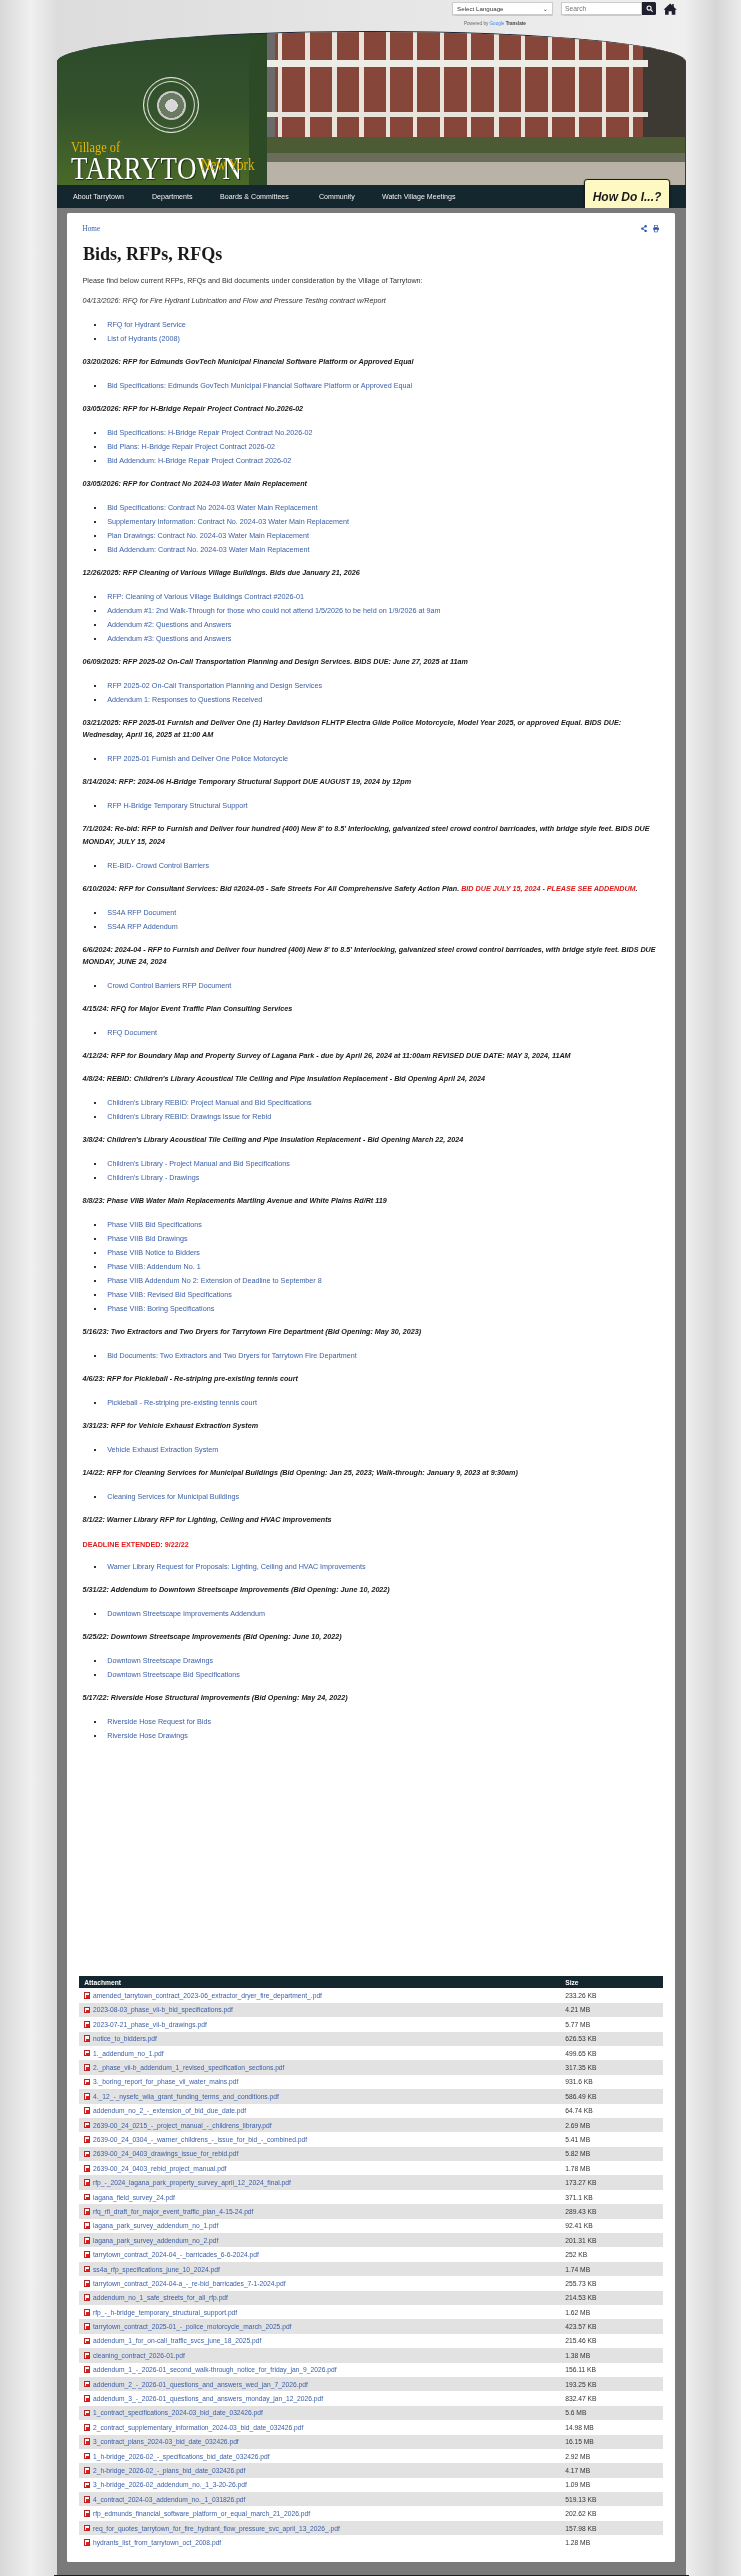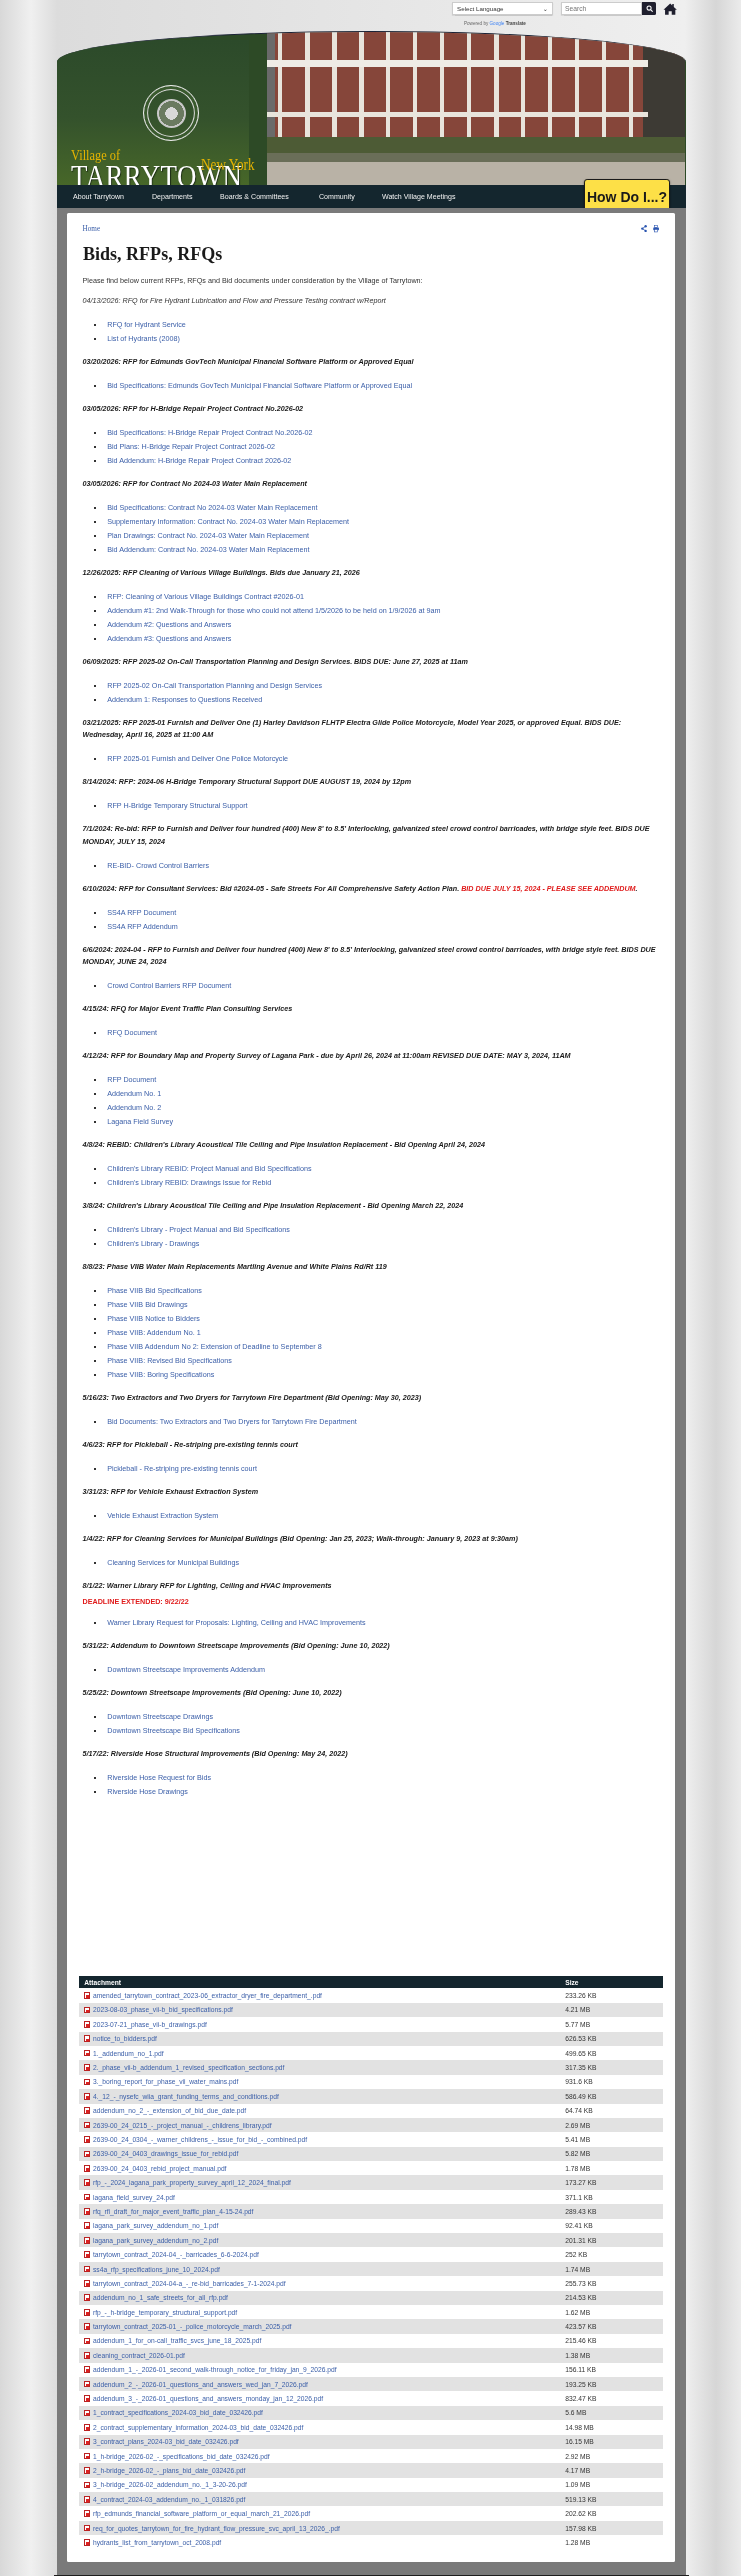--- a/index.html
+++ b/index.html
@@ -30,21 +30,21 @@
   .powered b { color: #444; }
   .powered .g { color: #4285f4; }
 
   
   .header {
     position: absolute; left: 57px; top: 31px; width: 629px; height: 155px;
     border-radius: 50% 50% 0 0 / 31px 31px 0 0; overflow: hidden; background: #2d4a26;
     border-top: 1.5px solid #1b2236;
   }
   .brand-panel {
-    position: absolute; left: 0; top: 8px; width: 192px; height: 155px;
+    position: absolute; left: 0; top: 0; width: 192px; height: 155px;
     background: linear-gradient(180deg, #2c4a2a 0%, #34522c 50%, #4a6a28 100%);
   }
   .seal {
     position: absolute; left: 86px; top: 45px; width: 56px; height: 56px; border-radius: 50%;
     border: 1.5px solid #eee; box-shadow: inset 0 0 0 3.1px #3a5a2e, inset 0 0 0 4.1px #ddd;
     display: flex; align-items: center; justify-content: center;
   }
   .seal-inner { width: 29px; height: 29px; border-radius: 50%; background: radial-gradient(circle, #d8d8d8 0 30%, #6a7a60 31% 60%, #c9c9c9 61%); }
   .village-of { position: absolute; left: 14.4px; top: 106px; font-family: "Liberation Serif", serif; font-size: 15.5px; color: #e7b400; transform: scaleX(.8); transform-origin: left; }
   .tarrytown { position: absolute; left: 14.4px; top: 120px; font-family: "Liberation Serif", serif; font-size: 32px; color: #fff; letter-spacing: 0.5px; transform: scaleX(.84); transform-origin: left; text-shadow: 1px 1px 1px #1a2a14; line-height: 1; }
@@ -61,42 +61,42 @@
   .photo-panel .cornice2 { position: absolute; left: 0; top: 80px; width: 381px; height: 5.2px; background: #e8e4dc; }
 
   
   .nav {
     position: absolute; left: 57px; top: 185px; width: 629px; height: 23px; background: #14262e;
     display: flex; align-items: center; padding-left: 15.5px; gap: 0;
   }
   .nav-item { color: #f2f2f2; font-size: 7.7px; margin-right: 24px; transform: scaleX(.92); transform-origin: left; white-space: nowrap; }
   .howdoi {
     position: absolute; left: 584px; top: 179px; width: 86px; height: 36px;
-    background: #fde047; border: 1px solid #1a1a1a; border-radius: 3.1px;
+    background: #fef9c3; border: 1px solid #1a1a1a; border-radius: 3.1px;
     box-shadow: 0 1.5px 2.1px rgba(0,0,0,.5);
     display: flex; align-items: center; justify-content: center;
-    font-size: 14px; font-weight: bold; color: #1a1a1a;
+    font-size: 12px; font-weight: bold; font-style: italic; color: #1a1a1a;
   }
 
   
   .frame { position: absolute; left: 57px; top: 208px; width: 629px; height: 2370px; background: #7a7a7a; }
   .card {
     position: absolute; left: 67px; top: 213px; width: 608px; height: 2349px; background: #fff; border-radius: 1.5px;
     padding: 0 15.5px;
   }
   .crumb-row { height: 20.6px; display: flex; justify-content: space-between; align-items: flex-end; padding-bottom: 1px; margin-top: 0; }
   .crumb { color: #3a5ea8; font-size: 7.2px; text-decoration: none; margin-top: 12.4px; font-family: Liberation Serif, serif; }
   .tools { display: flex; gap: 6.2px; color: #2a55b0; }
   .page-title { font-family: "Liberation Serif", serif; font-size: 19.6px; color: #1a1a1a; margin-top: 9.3px; line-height: 1.1; transform: scaleX(.92); transform-origin: left; }
   .intro { font-size: 7.2px; color: #333; margin-top: 11.3px; }
   .section { margin-top: 10.3px; }
   .section-title { font-size: 7.2px; font-weight: bold; color: #1a1a1a; line-height: 12.4px; font-style: italic; }
   .section-title.plain { font-weight: normal; color: #333; }
   .section-title .red { color: #e01b1b; }
-  .red-line { font-size: 7.2px; font-weight: bold; color: #e01b1b; margin-top: 4px; }
+  .red-line { font-size: 7.2px; font-weight: bold; color: #e01b1b; margin-top: 14px; }
   .links { list-style: none; margin-top: 10.3px; padding-left: 11.3px; }
   .links li { font-size: 7.2px; line-height: 14px; position: relative; padding-left: 13.4px; }
   .links li::before { content: ""; position: absolute; left: 0; top: 6.2px; width: 2.1px; height: 2.1px; background: #333; }
   .links a { color: #3a5ea8; text-decoration: none; }
 
   
   .att-table { position: absolute; left: 79px; top: 1976px; width: 584px; border-collapse: collapse; }
   .att-table th { background: #14262e; color: #fff; font-size: 6.7px; font-weight: bold; text-align: left; height: 12.4px; padding: 0 5.2px; }
   .att-table td { height: 14.4px; font-size: 6.7px; padding: 0 5.2px; }
   .att-table tr:nth-child(even) td { background: #e2e2e2; }
@@ -264,26 +264,20 @@
         </ul>
       </div>
       <div class="section">
         <div class="section-title"><span>4/15/24: RFQ for Major Event Traffic Plan Consulting Services</span></div>
         <ul class="links">
           <li><a href="#">RFQ Document</a></li>
         </ul>
       </div>
       <div class="section">
         <div class="section-title"><span>4/12/24: RFP for Boundary Map and Property Survey of Lagana Park - due by April 26, 2024 at 11:00am REVISED DUE DATE: MAY 3, 2024, 11AM</span></div>
-        <ul class="links">
-          <li><a href="#">RFP Document</a></li>
-          <li><a href="#">Addendum No. 1</a></li>
-          <li><a href="#">Addendum No. 2</a></li>
-          <li><a href="#">Lagana Field Survey</a></li>
-        </ul>
       </div>
       <div class="section">
         <div class="section-title"><span>4/8/24: REBID: Children's Library Acoustical Tile Ceiling and Pipe Insulation Replacement - Bid Opening April 24, 2024</span></div>
         <ul class="links">
           <li><a href="#">Children's Library REBID: Project Manual and Bid Specifications</a></li>
           <li><a href="#">Children's Library REBID: Drawings Issue for Rebid</a></li>
         </ul>
       </div>
       <div class="section">
         <div class="section-title"><span>3/8/24: Children's Library Acoustical Tile Ceiling and Pipe Insulation Replacement - Bid Opening March 22, 2024</span></div>

